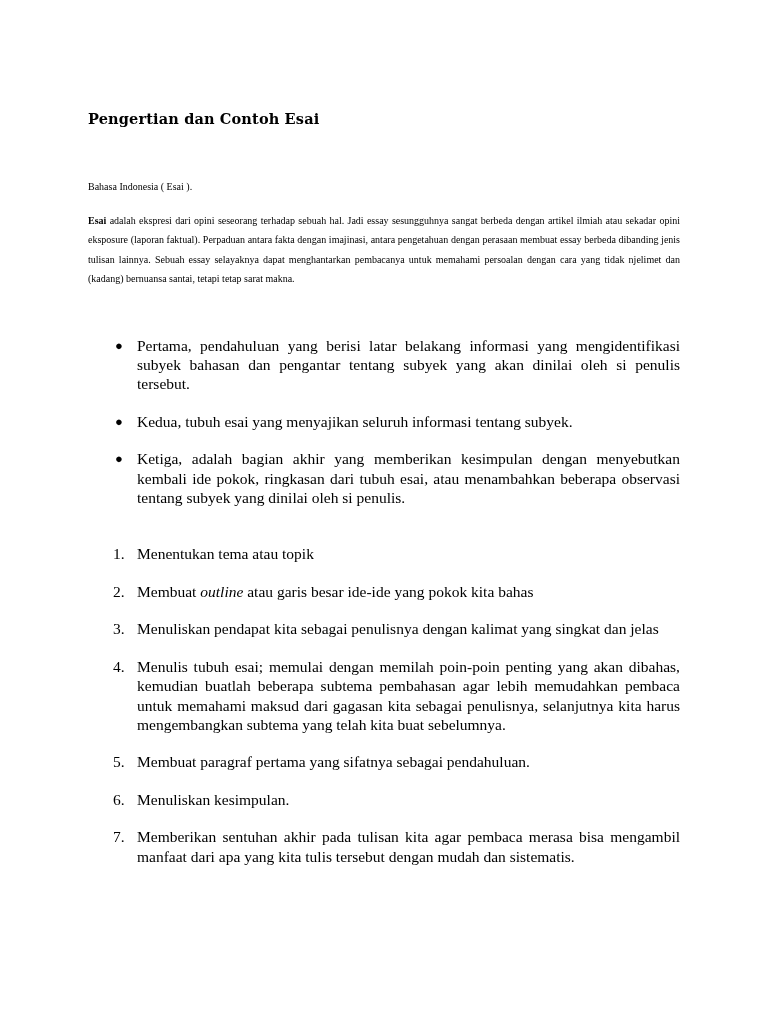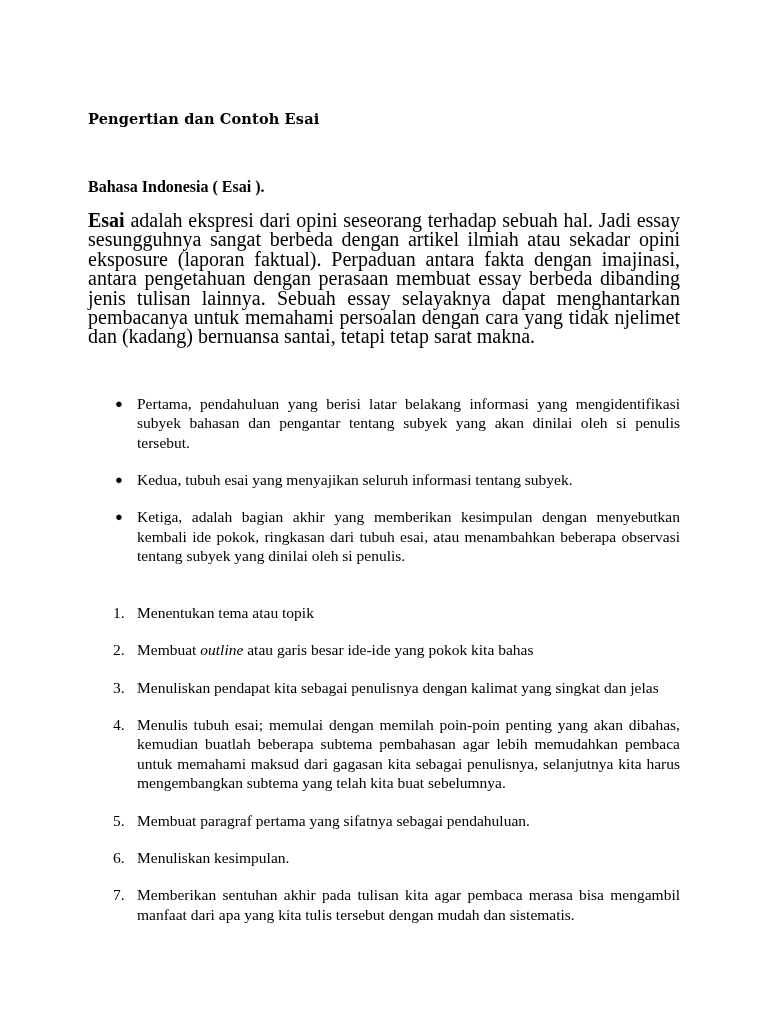--- a/index.html
+++ b/index.html
@@ -38,29 +38,29 @@
     margin: 0 0 0 0;
     text-align: left;
   }
 
   .spacer-1 { height: 49px; }
   .spacer-2 { height: 22px; }
   .spacer-3 { height: 25px; }
   .spacer-4 { height: 15px; }
 
   .subhead {
-    font-weight: bold;
-    font-size: 16px;
+    font-weight: normal;
+    font-size: 10px;
     line-height: 19px;
     margin: 0;
     text-align: left;
   }
 
   .body-par {
-    font-size: 20px;
+    font-size: 10px;
     line-height: 19.4px;
     margin: 0;
     text-align: justify;
     text-justify: inter-word;
   }
   .body-par b { font-weight: bold; }
 
   .plain-line {
     font-size: 15.5px;
     line-height: 19.4px;

